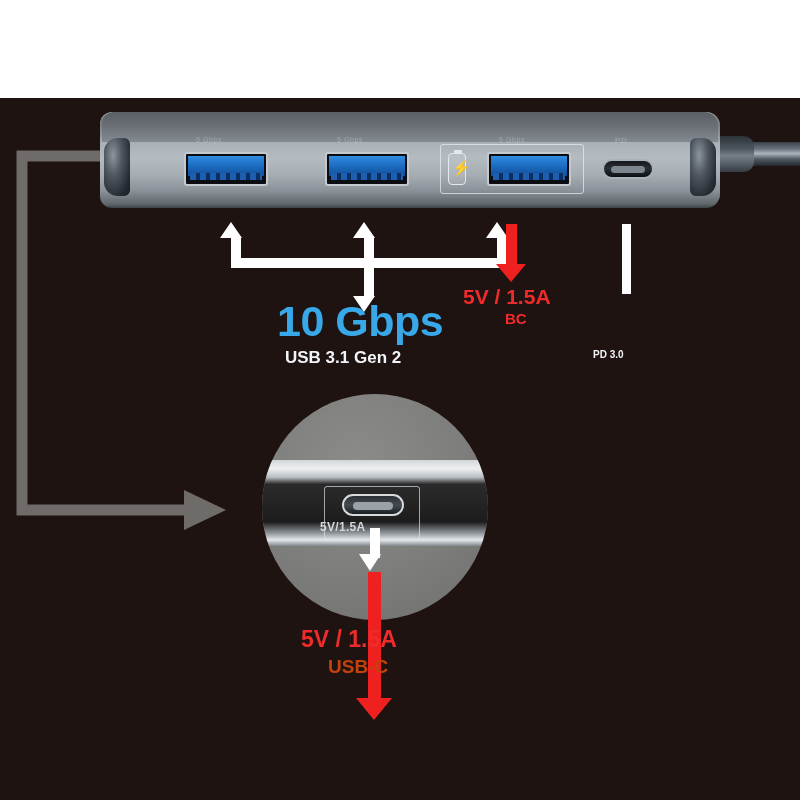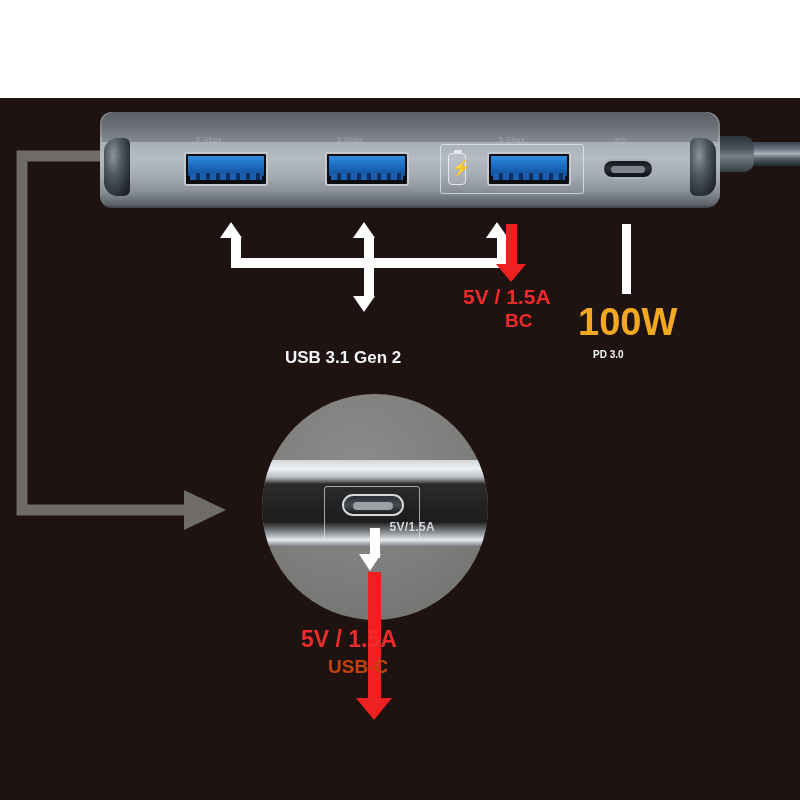--- a/index.html
+++ b/index.html
@@ -240,21 +240,21 @@
   #lbl-usb31 {
     left: 285px; top: 250px;
     font-size: 17px; font-weight: bold; color: #f2f5f8;
   }
   #lbl-5v15a-bc {
     left: 463px; top: 187px;
     font-size: 21px; font-weight: bold; color: #ef2b2b;
   }
   #lbl-bc {
     left: 505px; top: 212px;
-    font-size: 19px; font-weight: bold; color: #ef2b2b;
+    font-size: 15px; font-weight: bold; color: #ef2b2b;
   }
   #lbl-100w {
     left: 578px; top: 203px;
     font-size: 38px; font-weight: bold; color: #f2a820;
   }
   #lbl-pd30 {
     left: 593px; top: 251px;
     font-size: 10px; font-weight: bold; color: #f2f5f8;
   }
 
@@ -289,22 +289,22 @@
     border: 2.5px solid #d6dadd;
     border-radius: 11px;
   }
   #zoom-usbc::after {
     content: "";
     position: absolute; left: 9px; top: 6px;
     width: 40px; height: 8px;
     background: #9aa1a7; border-radius: 4px;
   }
   #zoom-usbc-label {
-    position: absolute; left: 77px; top: 126px;
-    width: 96px; text-align: right;
+    position: absolute; left: 58px; top: 126px;
+    width: 96px; text-align: left;
     font-size: 12px; font-weight: bold;
     color: #d3d8dc; letter-spacing: .3px;
   }
 
   
   #circ-up-stem {
     position: absolute; left: 370px; top: 400px;
     width: 10px; height: 46px; background: #ffffff;
   }
   #circ-up-head {
@@ -421,26 +421,26 @@
 
       <div id="mid-down-stem"></div>
       <div id="mid-down-head"></div>
     </div>
 
     <div id="red-bc-stem"></div>
     <div id="red-bc-head"></div>
 
     <div id="pd-line"></div>
 
+    <div class="lbl" id="lbl-10gbps">10 Gbps</div>
     <div class="lbl" id="lbl-usb31">USB 3.1 Gen 2</div>
 
     <div class="lbl" id="lbl-5v15a-bc">5V / 1.5A</div>
     <div class="lbl" id="lbl-bc">BC</div>
 
-    <div class="lbl" id="lbl-100w">100W</div>
     <div class="lbl" id="lbl-pd30">PD 3.0</div>
 
     <div id="circ-up-head"></div>
     <div id="circ-up-stem"></div>
 
     <div id="zoom-circle">
       <div id="zoom-chassis"></div>
       <div id="zoom-portbox"></div>
       <div id="zoom-usbc"></div>
       <div id="zoom-usbc-label">5V/1.5A</div>

